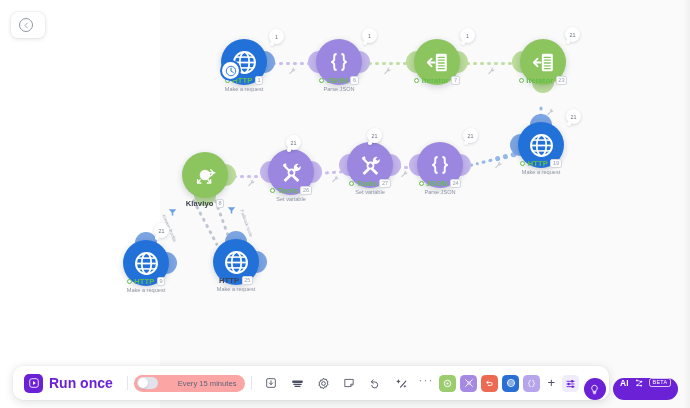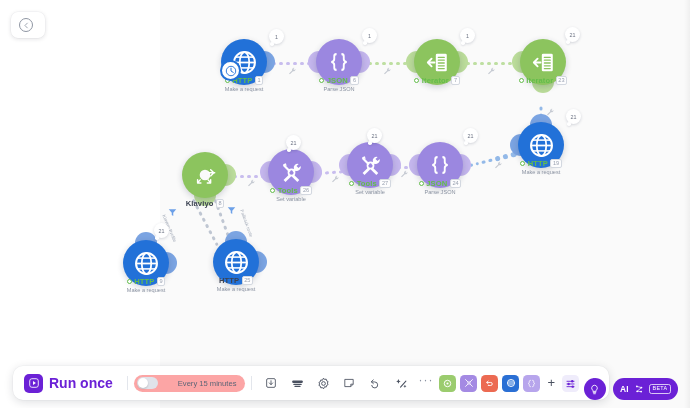--- a/index.html
+++ b/index.html
@@ -233,21 +233,21 @@
     position:absolute; right:12px; bottom:8px;
     display:flex;align-items:center;gap:7px; z-index:50;
   }
   #hint-btn{
     width:22px;height:22px;border-radius:50%;
     background:#6b21d6; display:flex;align-items:center;justify-content:center;
     cursor:pointer;
   }
   #ai-btn{
     height:22px; border-radius:11px; background:#6b21d6;
-    display:flex;align-items:center;gap:5px;
+    display:flex;align-items:flex-start;gap:5px;
     padding:0 7px; cursor:pointer;
   }
   #ai-btn .ai{ font-size:8.4px;color:#fff;font-weight:bold;letter-spacing:.3px;}
   #ai-btn .beta{
     font-size:5.4px;color:#fff;border:0.8px solid rgba(255,255,255,.75);
     border-radius:2.5px; padding:1px 2.6px; line-height:1; letter-spacing:.3px;
   }
 </style>
 </head>
 <body>

